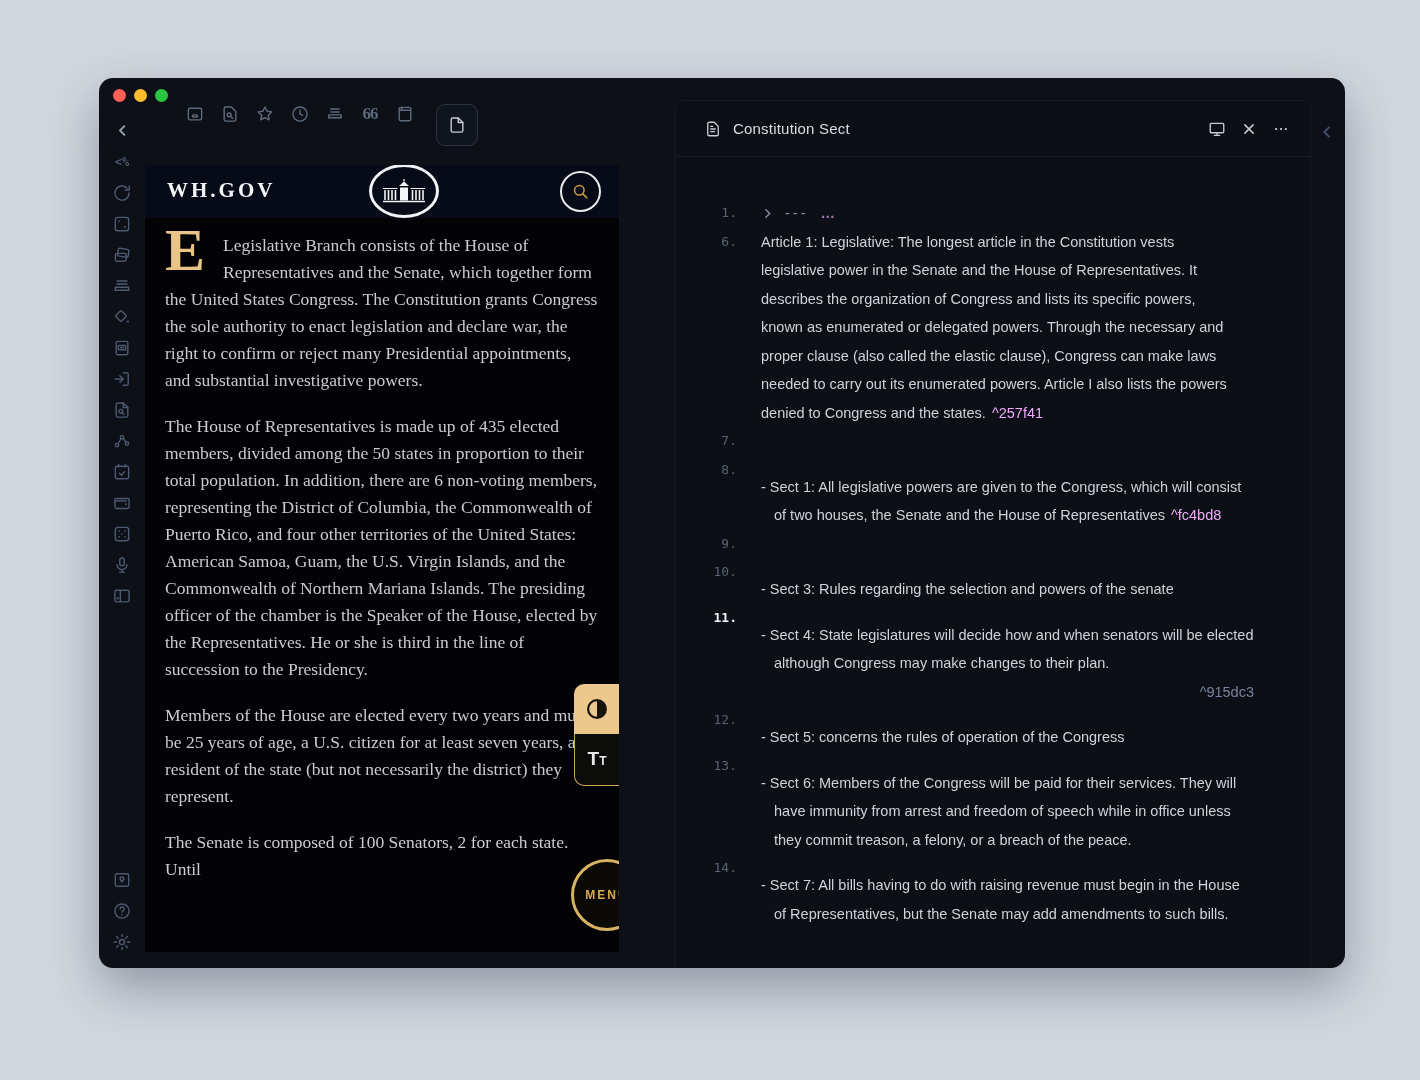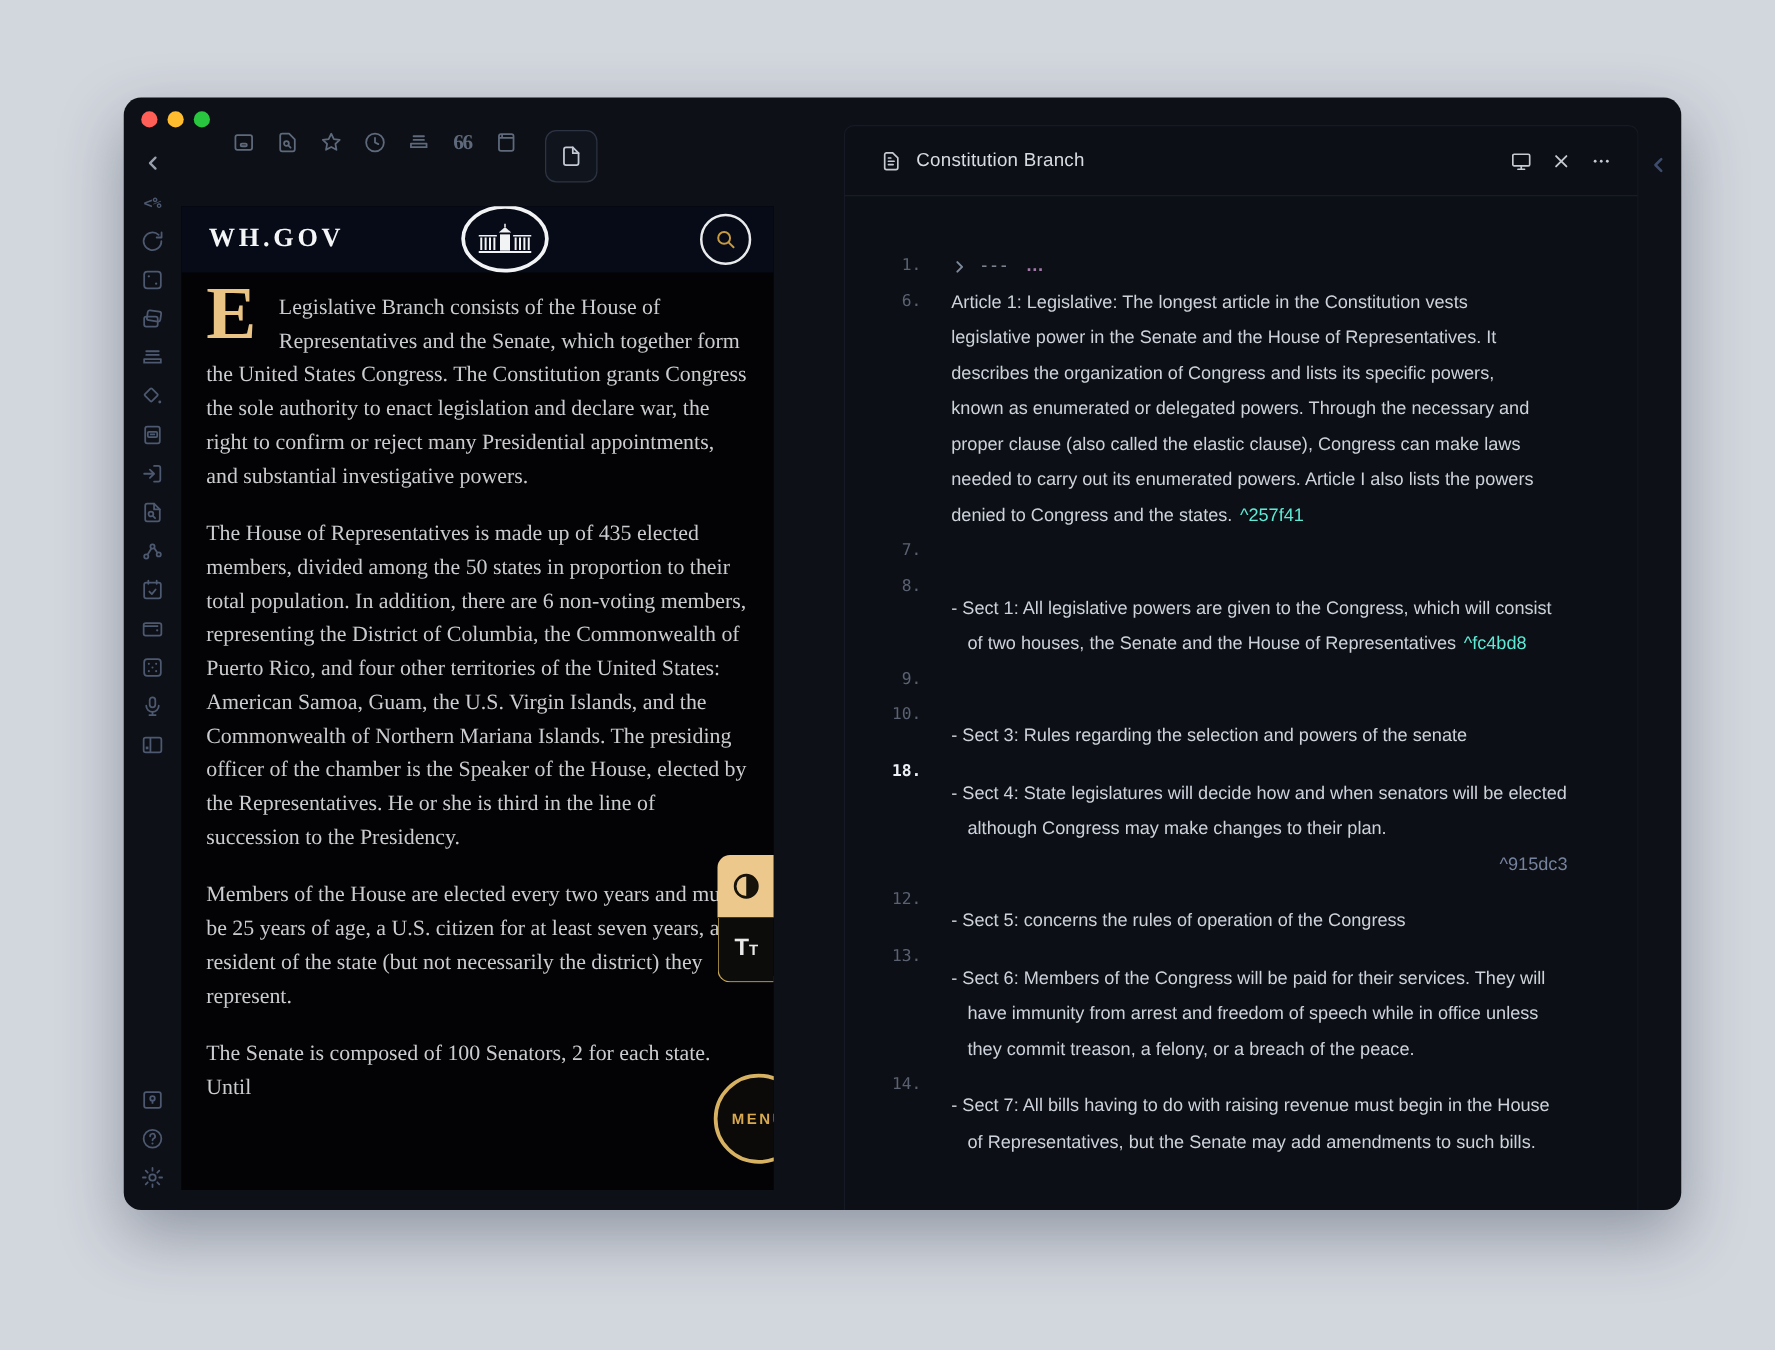--- a/index.html
+++ b/index.html
@@ -71,21 +71,21 @@
   .hicon svg{width:18px;height:18px;display:block;}
 
   .editor{padding:42px 0 0 25px;font-size:14.5px;line-height:28.5px;color:#ced3db;overflow:hidden;height:100%;box-sizing:border-box;}
   .line{display:flex;min-height:28.5px;}
   .gutter{width:36px;flex-shrink:0;text-align:right;font-family:"DejaVu Sans Mono",monospace;font-size:13px;
     line-height:28.5px;color:#5a6272;}
   .gutter.active{color:#edf1f6;font-weight:bold;}
   .content{margin-left:24px;width:480px;}
   .content.list{padding-left:13px;text-indent:-13px;box-sizing:content-box;margin-top:17px;}
   .blocklink{color:#76839e;cursor:pointer;}
-  .inlinelink{color:#5eead4;cursor:pointer;margin-left:6px;}
+  .inlinelink{color:#f0abfc;cursor:pointer;margin-left:6px;}
   .blocklink.newline{display:block;text-indent:0;text-align:right;}
   .fold-row{display:flex;align-items:center;}
   .fold-chevron{width:13px;height:13px;color:#7e8a9b;margin-right:11px;cursor:pointer;}
   .fold-chevron svg{width:13px;height:13px;display:block;}
   .dashes{letter-spacing:3px;color:#8b919c;}
   .fold-ellipsis{color:#a478ab;margin-left:12px;font-weight:bold;cursor:pointer;}
 
   .collapse-right{position:absolute;right:10px;top:46px;width:16px;height:16px;color:#3e4d6e;cursor:pointer;}
   .collapse-right svg{width:16px;height:16px;display:block;}
 </style>
@@ -344,21 +344,21 @@
   <div class="right-pane">
     <div class="pane-header">
       <span class="pane-title-icon">
         <svg viewBox="0 0 24 24" fill="none" stroke="currentColor" stroke-width="1.8" stroke-linecap="round" stroke-linejoin="round">
             <path d="M13.5 3H7a2 2 0 0 0-2 2v14a2 2 0 0 0 2 2h10a2 2 0 0 0 2-2V8.5z"></path>
             <line x1="9" y1="12" x2="15" y2="12"></line>
             <line x1="9" y1="15.5" x2="14" y2="15.5"></line>
             <line x1="9" y1="8.5" x2="11.5" y2="8.5"></line>
           </svg>
       </span>
-      <span class="pane-title">Constitution Branch</span>
+      <span class="pane-title">Constitution Sect</span>
       <span class="sp"></span>
       <span class="hicon">
         <svg viewBox="0 0 24 24" fill="none" stroke="currentColor" stroke-width="1.8" stroke-linecap="round" stroke-linejoin="round">
             <rect x="3" y="4.5" width="18" height="12.5" rx="1.5"></rect>
             <line x1="12" y1="17" x2="12" y2="20"></line>
             <line x1="8.5" y1="20.5" x2="15.5" y2="20.5"></line>
           </svg>
       </span>
       <span class="hicon">
         <svg viewBox="0 0 24 24" fill="none" stroke="currentColor" stroke-width="2" stroke-linecap="round">
@@ -401,21 +401,21 @@
         <span class="content list"><span>- Sect 1: All legislative powers are given to the Congress, which will consist of two houses, the Senate and the House of Representatives</span><span class="inlinelink">^fc4bd8</span></span>
       </div>
       <div class="line">
         <span class="gutter">9.</span>
       </div>
       <div class="line">
         <span class="gutter">10.</span>
         <span class="content list"><span>- Sect 3: Rules regarding the selection and powers of the senate</span></span>
       </div>
       <div class="line">
-        <span class="gutter active">18.</span>
+        <span class="gutter active">11.</span>
         <span class="content list"><span>- Sect 4: State legislatures will decide how and when senators will be elected although Congress may make changes to their plan.</span><span class="blocklink newline">^915dc3</span></span>
       </div>
       <div class="line">
         <span class="gutter">12.</span>
         <span class="content list"><span>- Sect 5: concerns the rules of operation of the Congress</span></span>
       </div>
       <div class="line">
         <span class="gutter">13.</span>
         <span class="content list"><span>- Sect 6: Members of the Congress will be paid for their services. They will have immunity from arrest and freedom of speech while in office unless they commit treason, a felony, or a breach of the peace.</span></span>
       </div>

